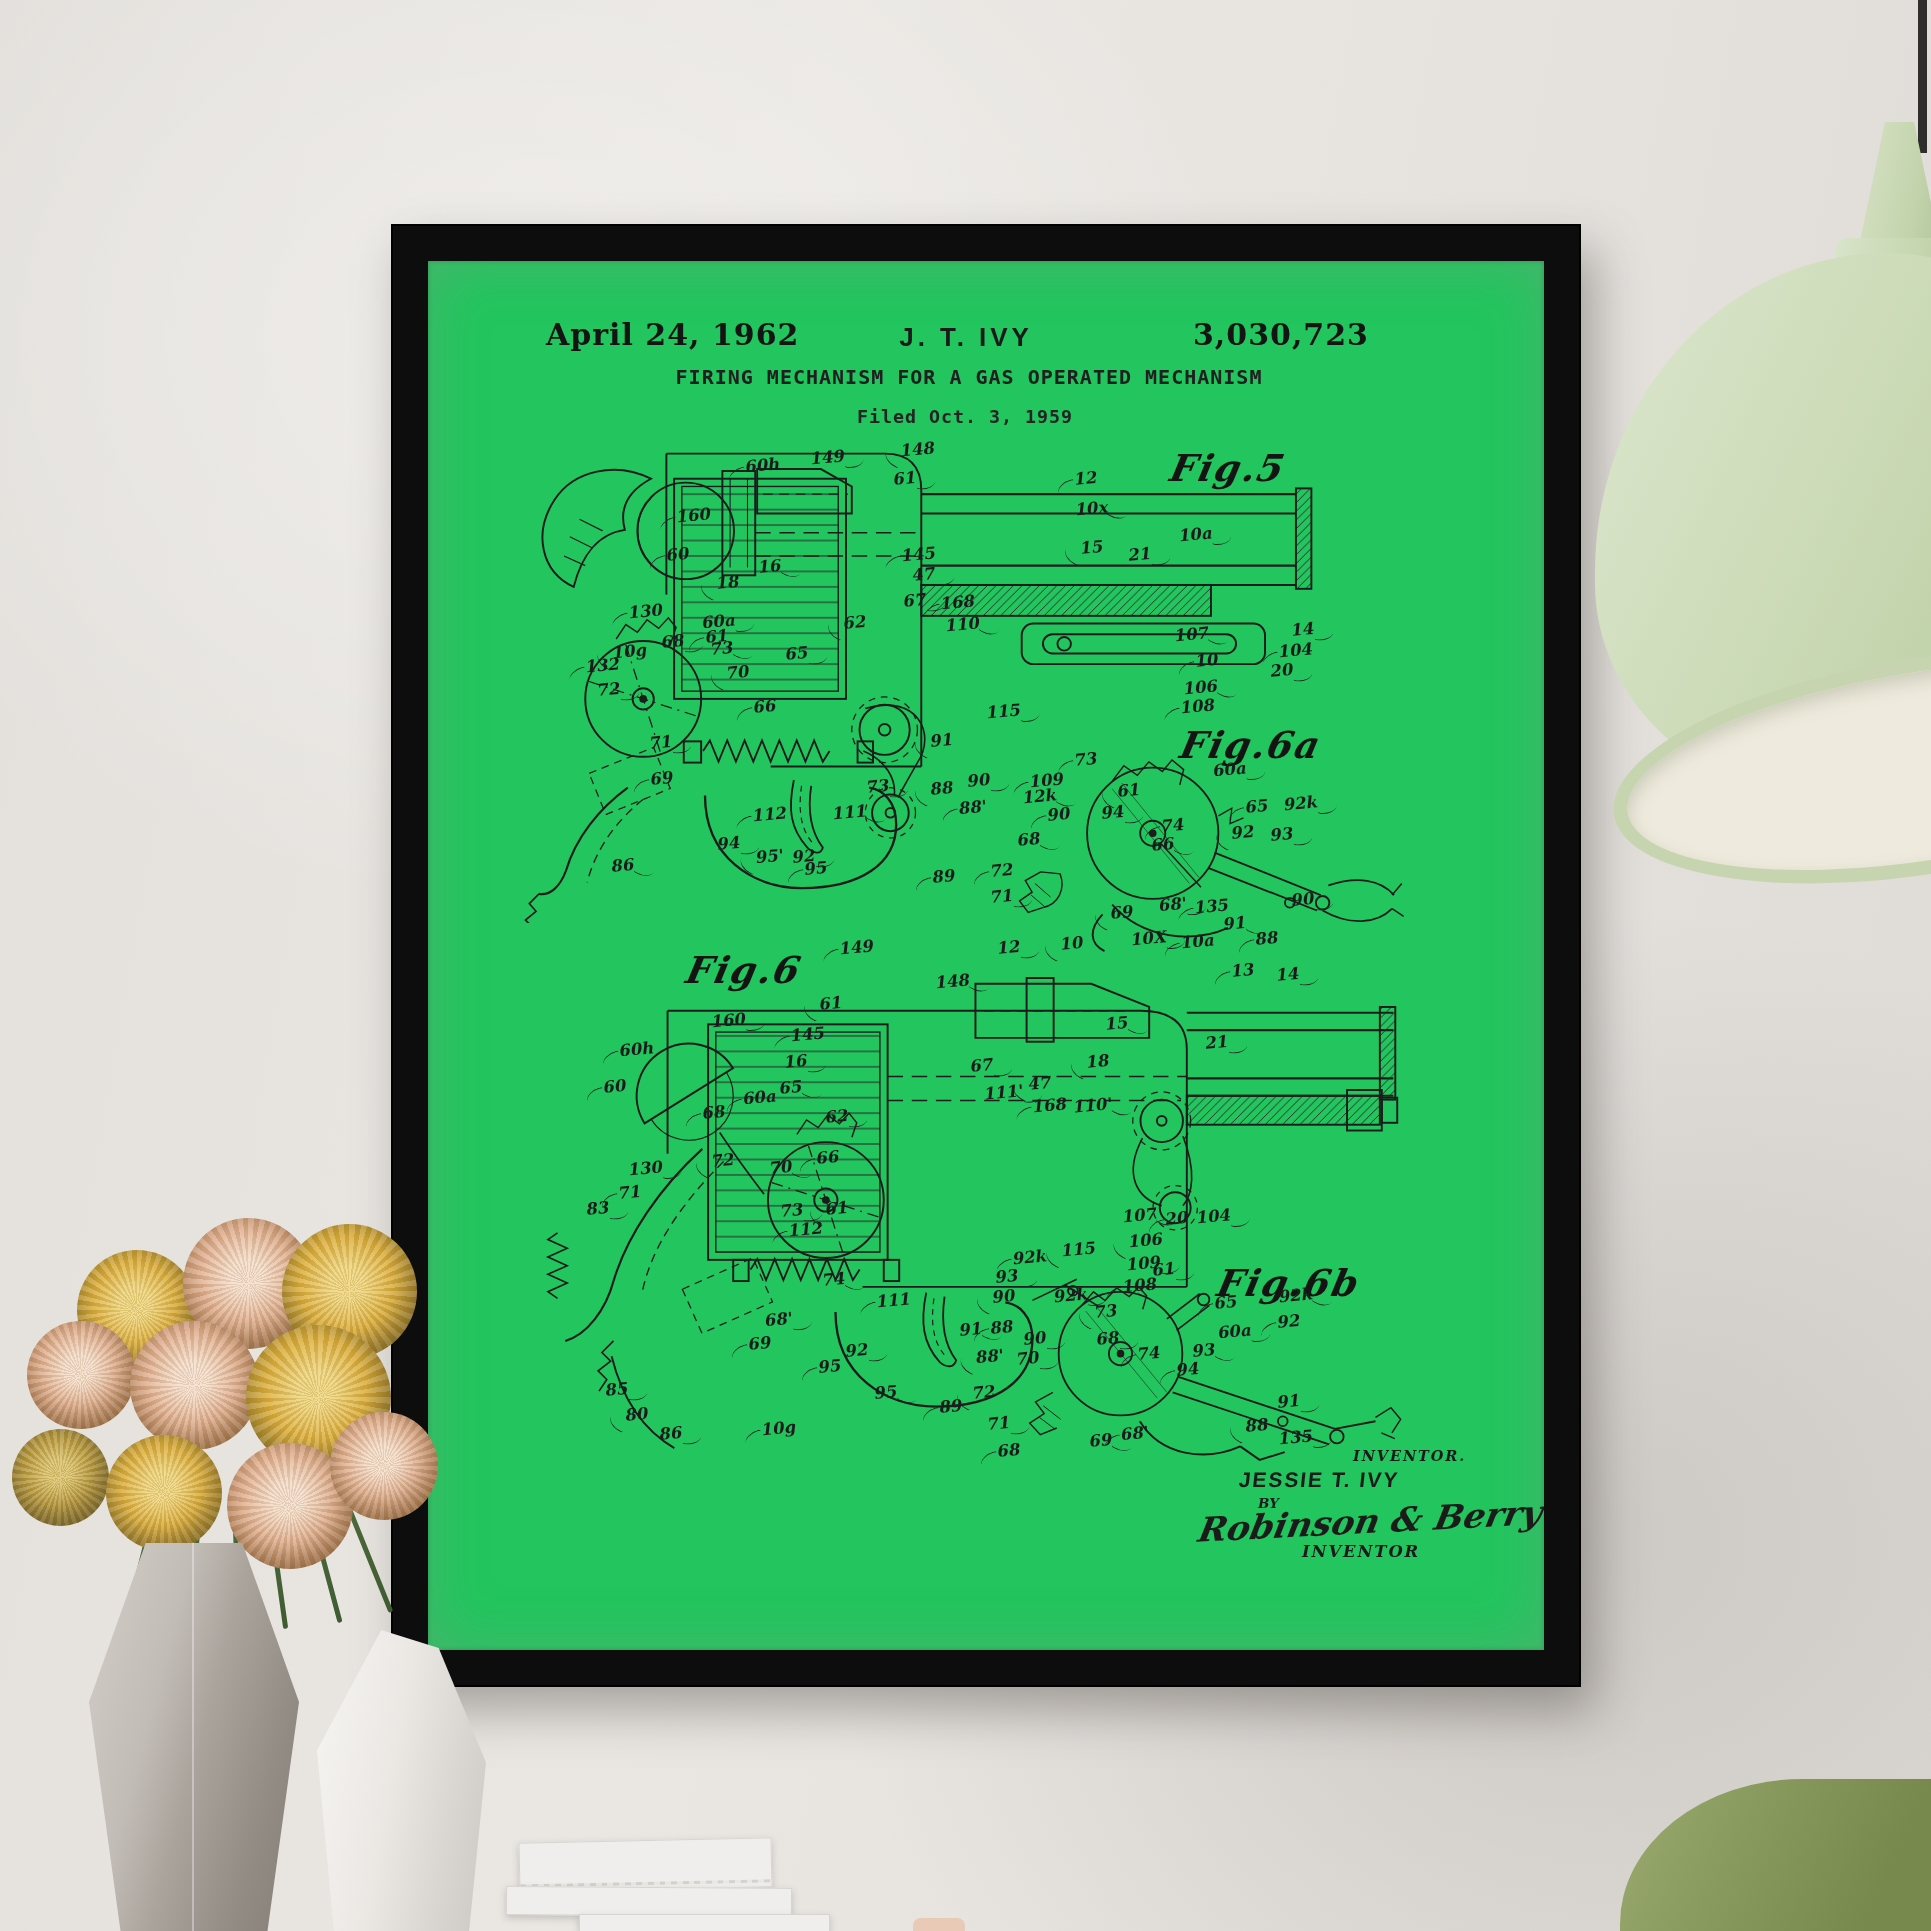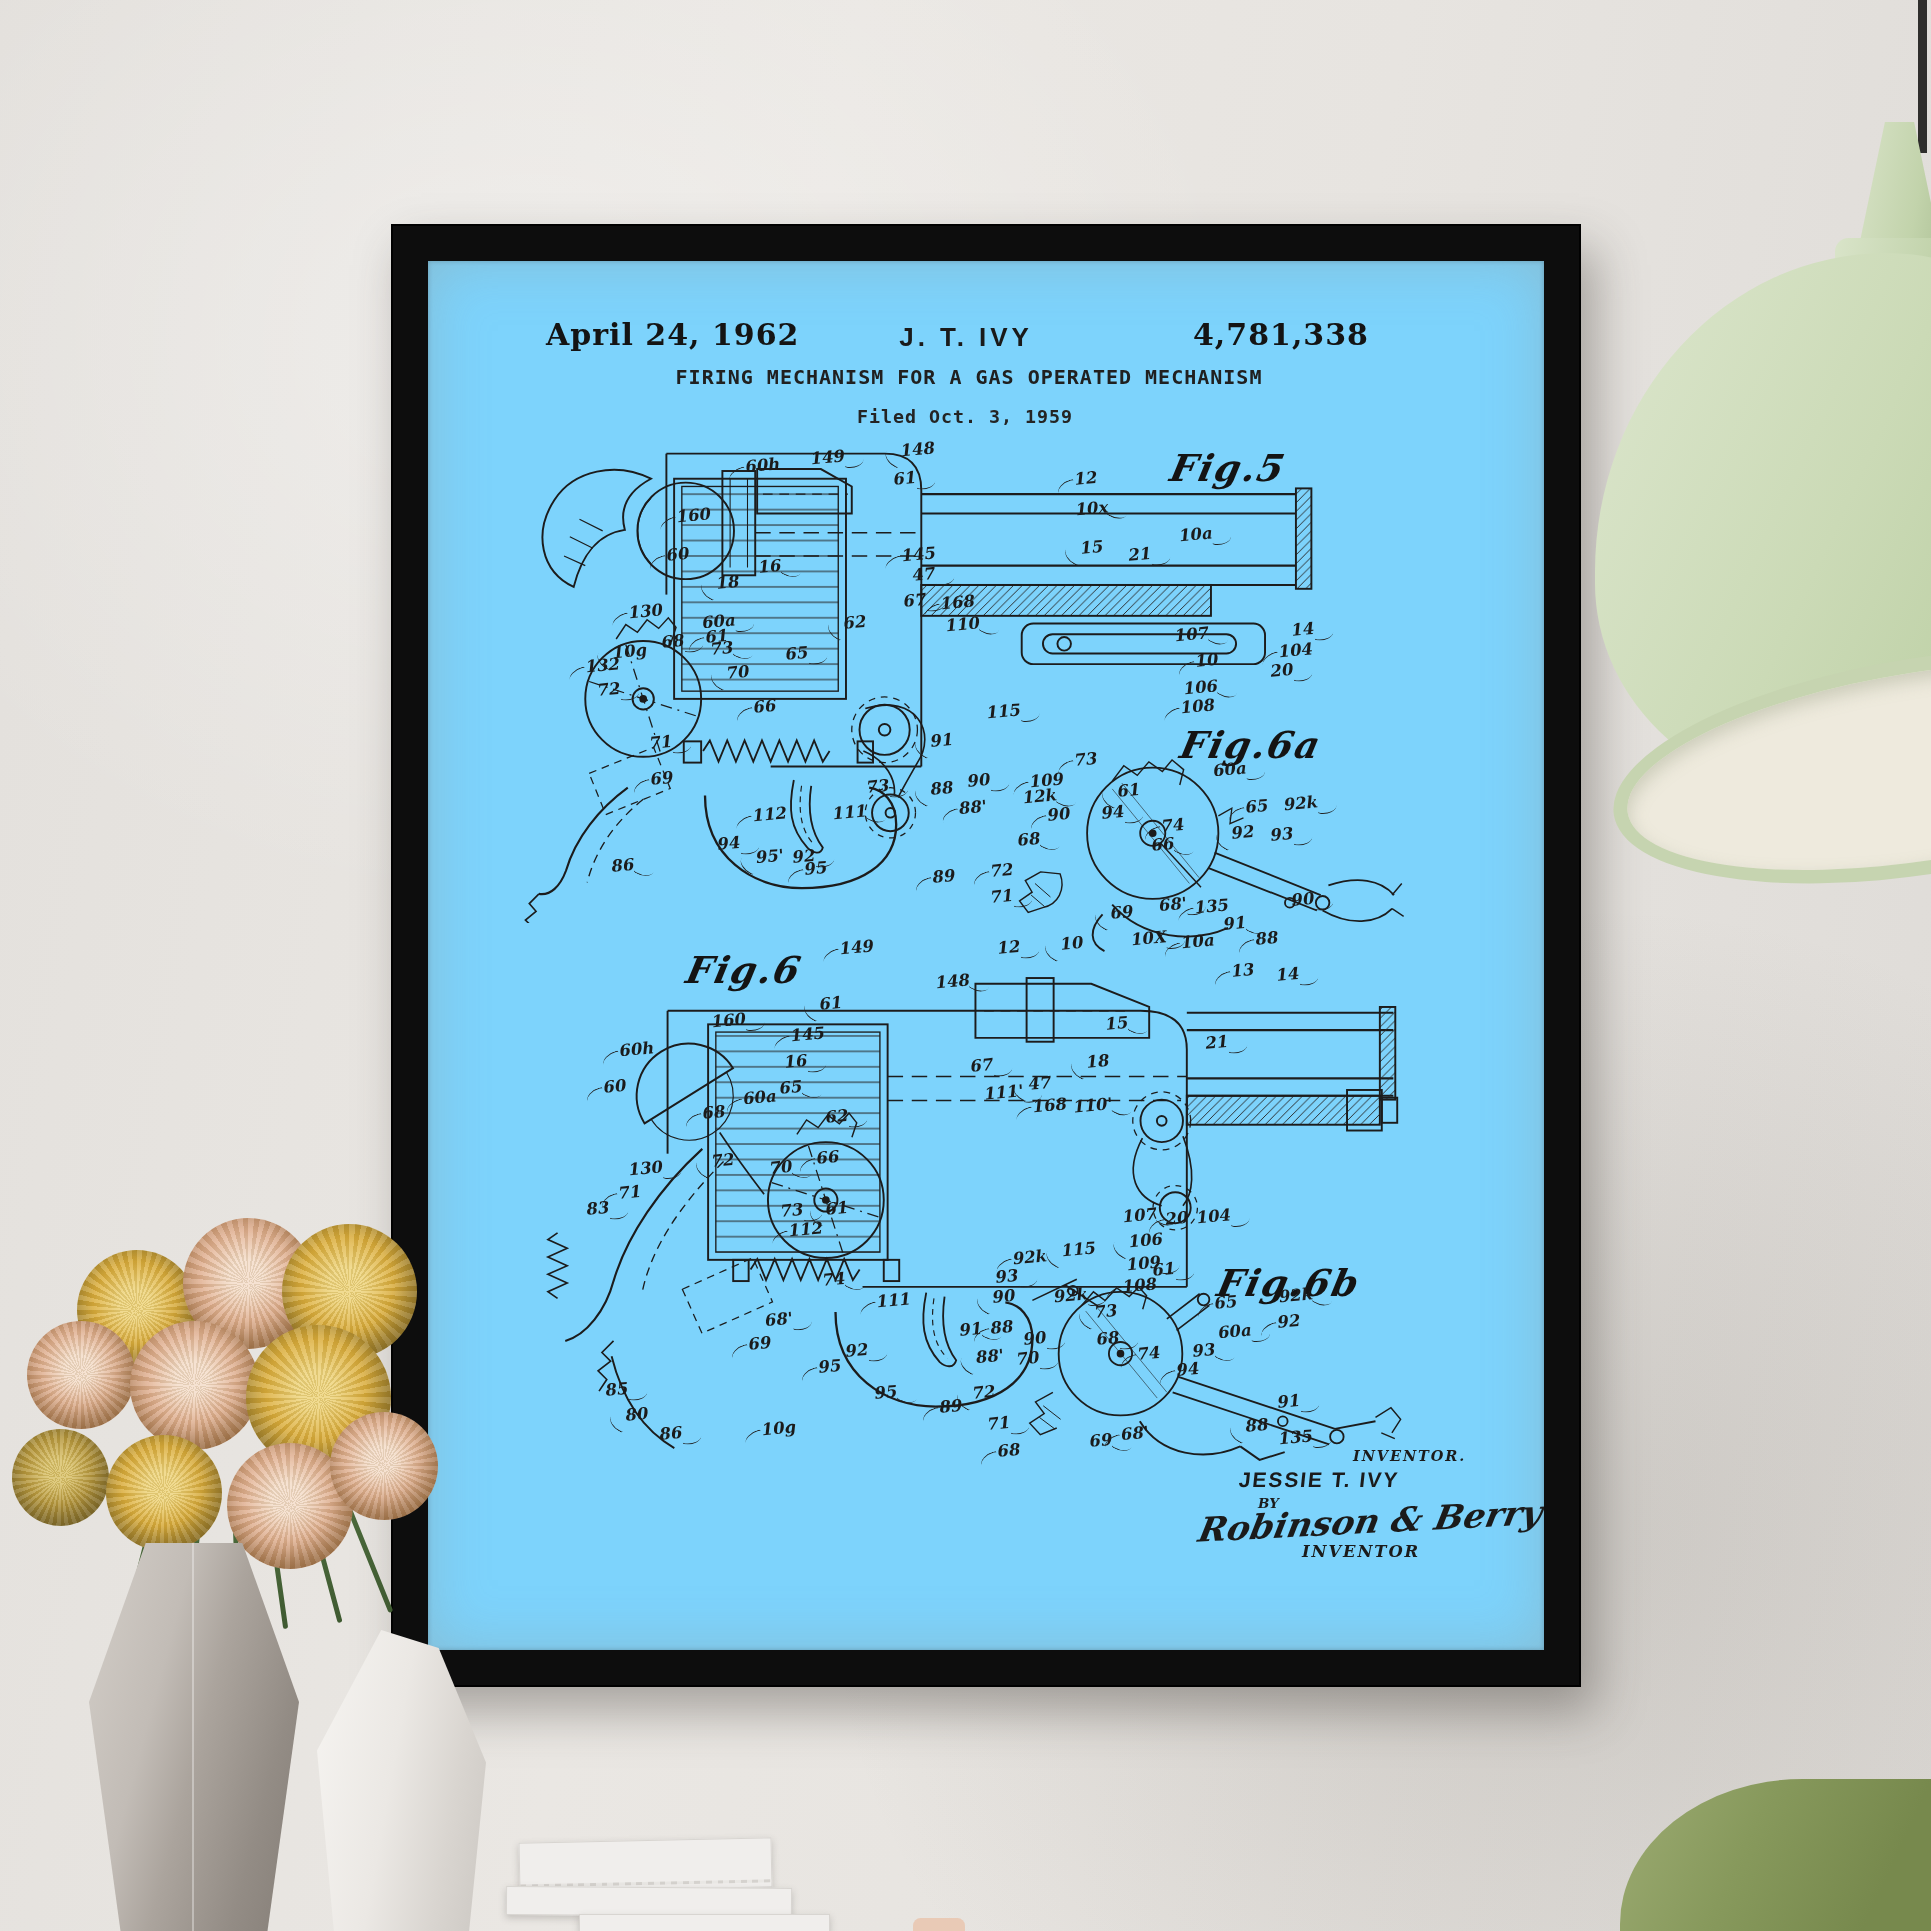--- a/index.html
+++ b/index.html
@@ -7,21 +7,21 @@
          background:linear-gradient(100deg,#e3e0dc 0%,#eae7e3 38%,#e7e4e0 62%,#dedbd7 100%);
          font-family:"DejaVu Serif",serif;}
   .wall-glow{position:absolute;left:-193px;top:-241px;width:1448px;height:1159px;
          background:radial-gradient(closest-side,rgba(255,255,255,0.35),rgba(255,255,255,0));}
   .wall-shadow{position:absolute;right:-338px;bottom:-241px;width:1448px;height:1255px;
          background:radial-gradient(closest-side,rgba(110,104,96,0.20),rgba(110,104,96,0));
          transform:rotate(-18deg);}
   
   .frame{position:absolute;left:391px;top:224px;width:1190px;height:1463px;background:#0d0d0d;
          box-shadow:13.5px 25px 46px rgba(60,55,50,0.38), inset 0 0 0 1.9px #000;}
-  .paper{position:absolute;left:37px;top:37px;right:37px;bottom:37px;background:#7dd3fc;
+  .paper{position:absolute;left:37px;top:37px;right:37px;bottom:37px;background:#22c55e;
          box-shadow:inset 0 0 58px rgba(150,148,140,0.35), inset 0 0 5.8px rgba(0,0,0,0.25);}
   .paper-inner{position:absolute;inset:0;overflow:hidden;}
   
   .hdr-date,.hdr-num{position:absolute;top:56px;font-weight:bold;font-size:30px;color:#141414;letter-spacing:1px;}
   .hdr-date{left:118px;}
   .hdr-num{left:941px;transform:translateX(-100%);}
   .hdr-name{position:absolute;top:61px;left:538px;transform:translateX(-50%);
          font-family:"Liberation Sans",sans-serif;font-weight:bold;font-size:26px;letter-spacing:3.9px;color:#1a1a1a;}
   .hdr-title{position:absolute;top:104px;left:541px;transform:translateX(-50%);white-space:nowrap;
          font-family:"DejaVu Sans Mono",monospace;font-size:20px;font-weight:bold;color:#202020;letter-spacing:1px;}
@@ -92,21 +92,21 @@
 <div class="scene">
   <div class="wall-glow"></div>
   <div class="wall-shadow"></div>
 
   <div class="frame">
     <div class="paper">
       <div class="paper-inner">
 
         <span class="hdr-date">April 24, 1962</span>
         <span class="hdr-name">J. T. IVY</span>
-        <span class="hdr-num">4,781,338</span>
+        <span class="hdr-num">3,030,723</span>
         <span class="hdr-title">FIRING MECHANISM FOR A GAS OPERATED MECHANISM</span>
         <span class="hdr-filed">Filed Oct. 3, 1959</span>
 
         <span class="figcap" style="left:743px;top:185px;">Fig.5</span>
         <span class="figcap" style="left:753px;top:462px;">Fig.6a</span>
         <span class="figcap" style="left:259px;top:687px;">Fig.6</span>
         <span class="figcap" style="left:790px;top:1000px;">Fig.6b</span>
 
         <svg class="figsvg" style="left:53px;top:179px;" width="869" height="483" viewBox="0 0 900 500">
           <defs>

